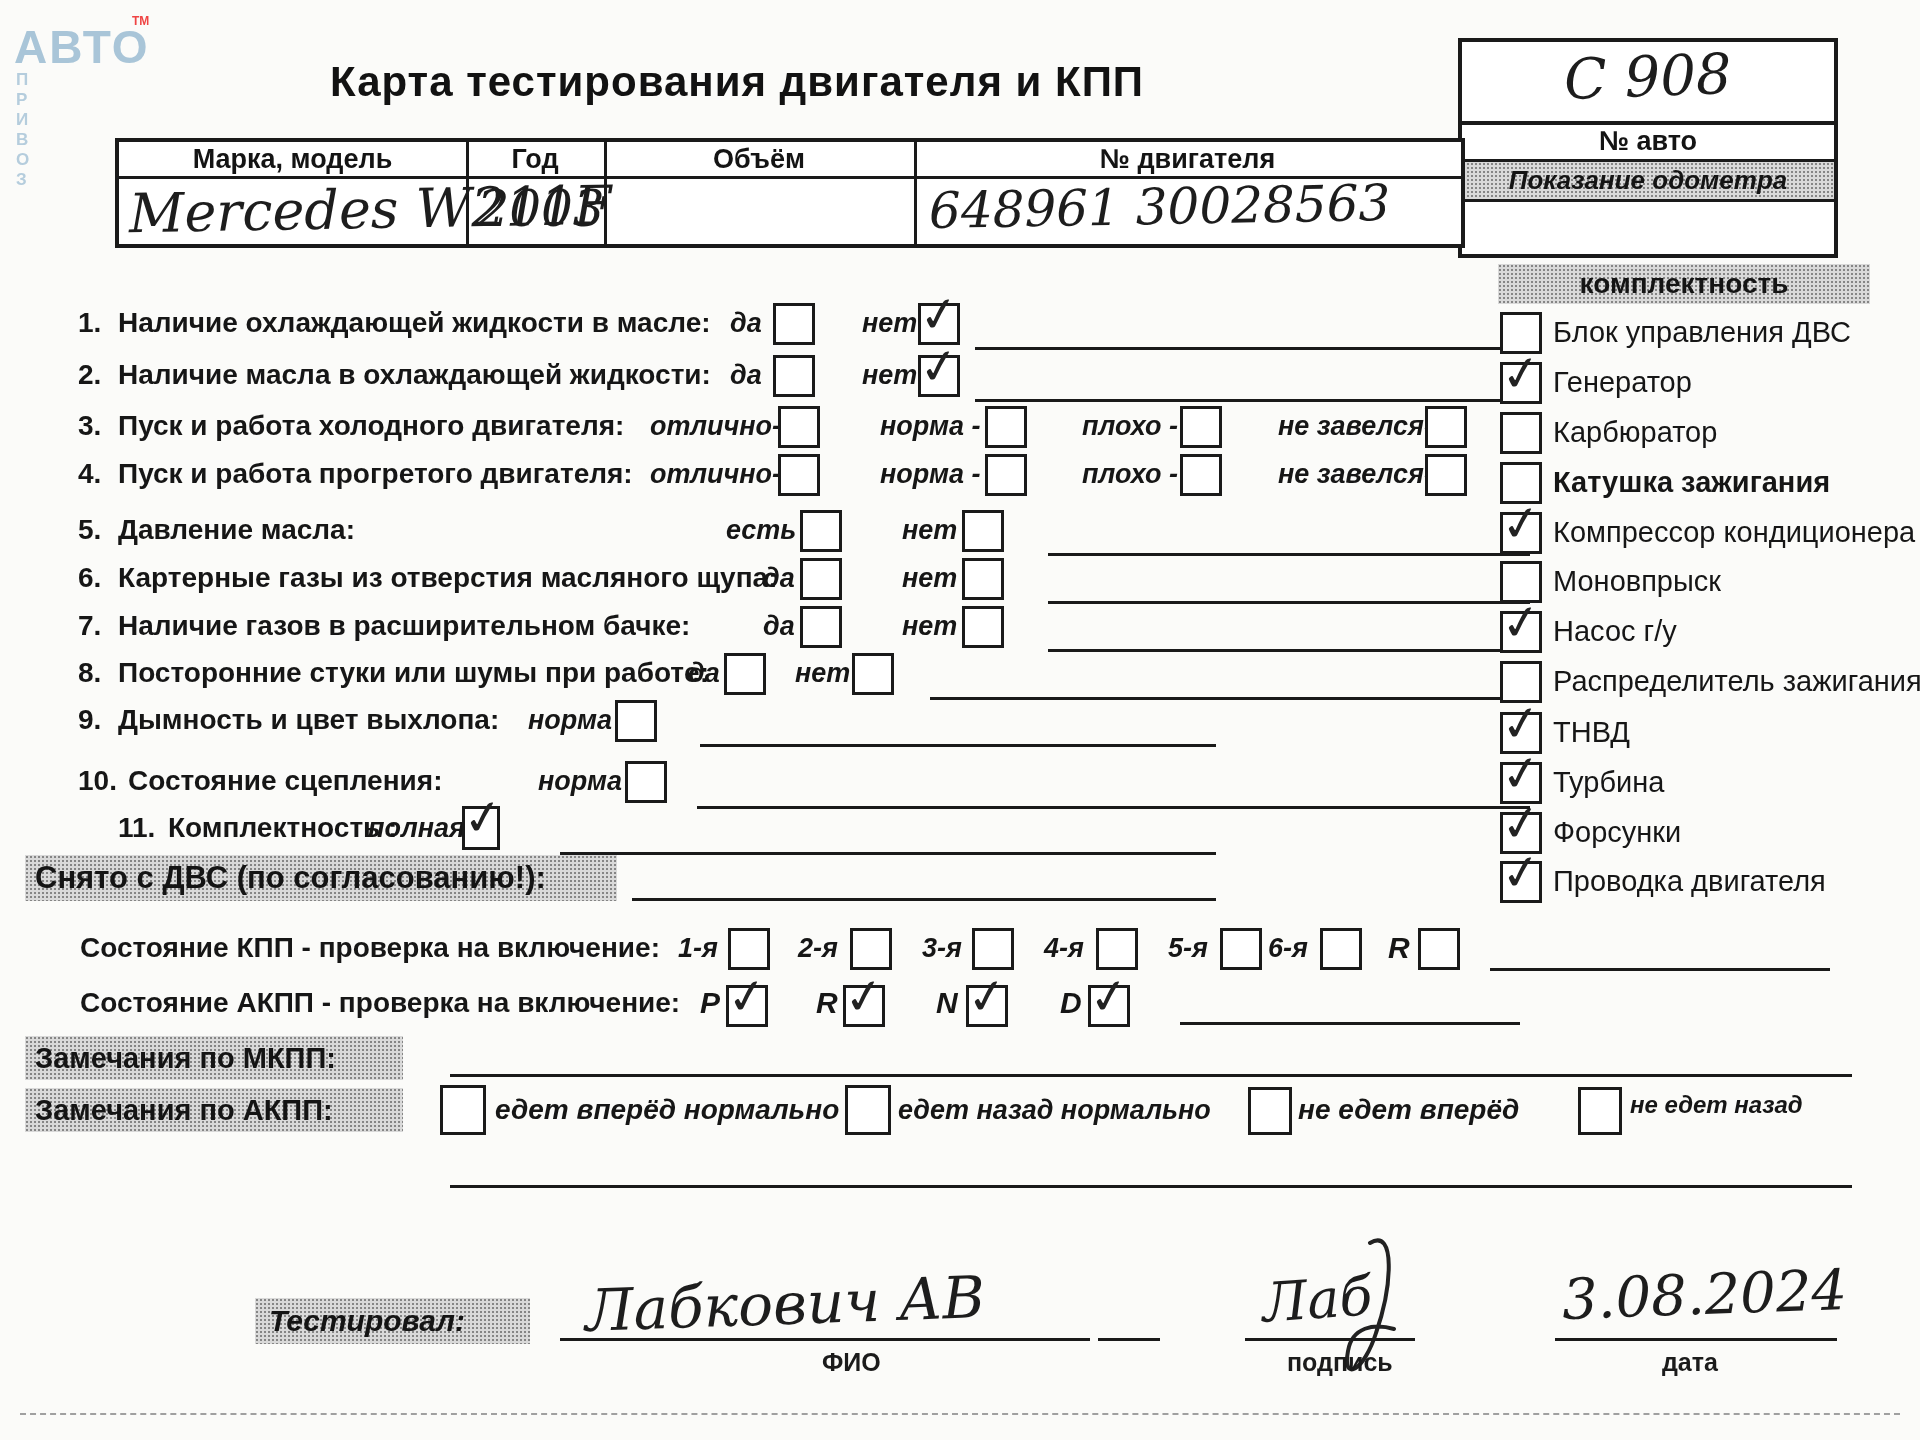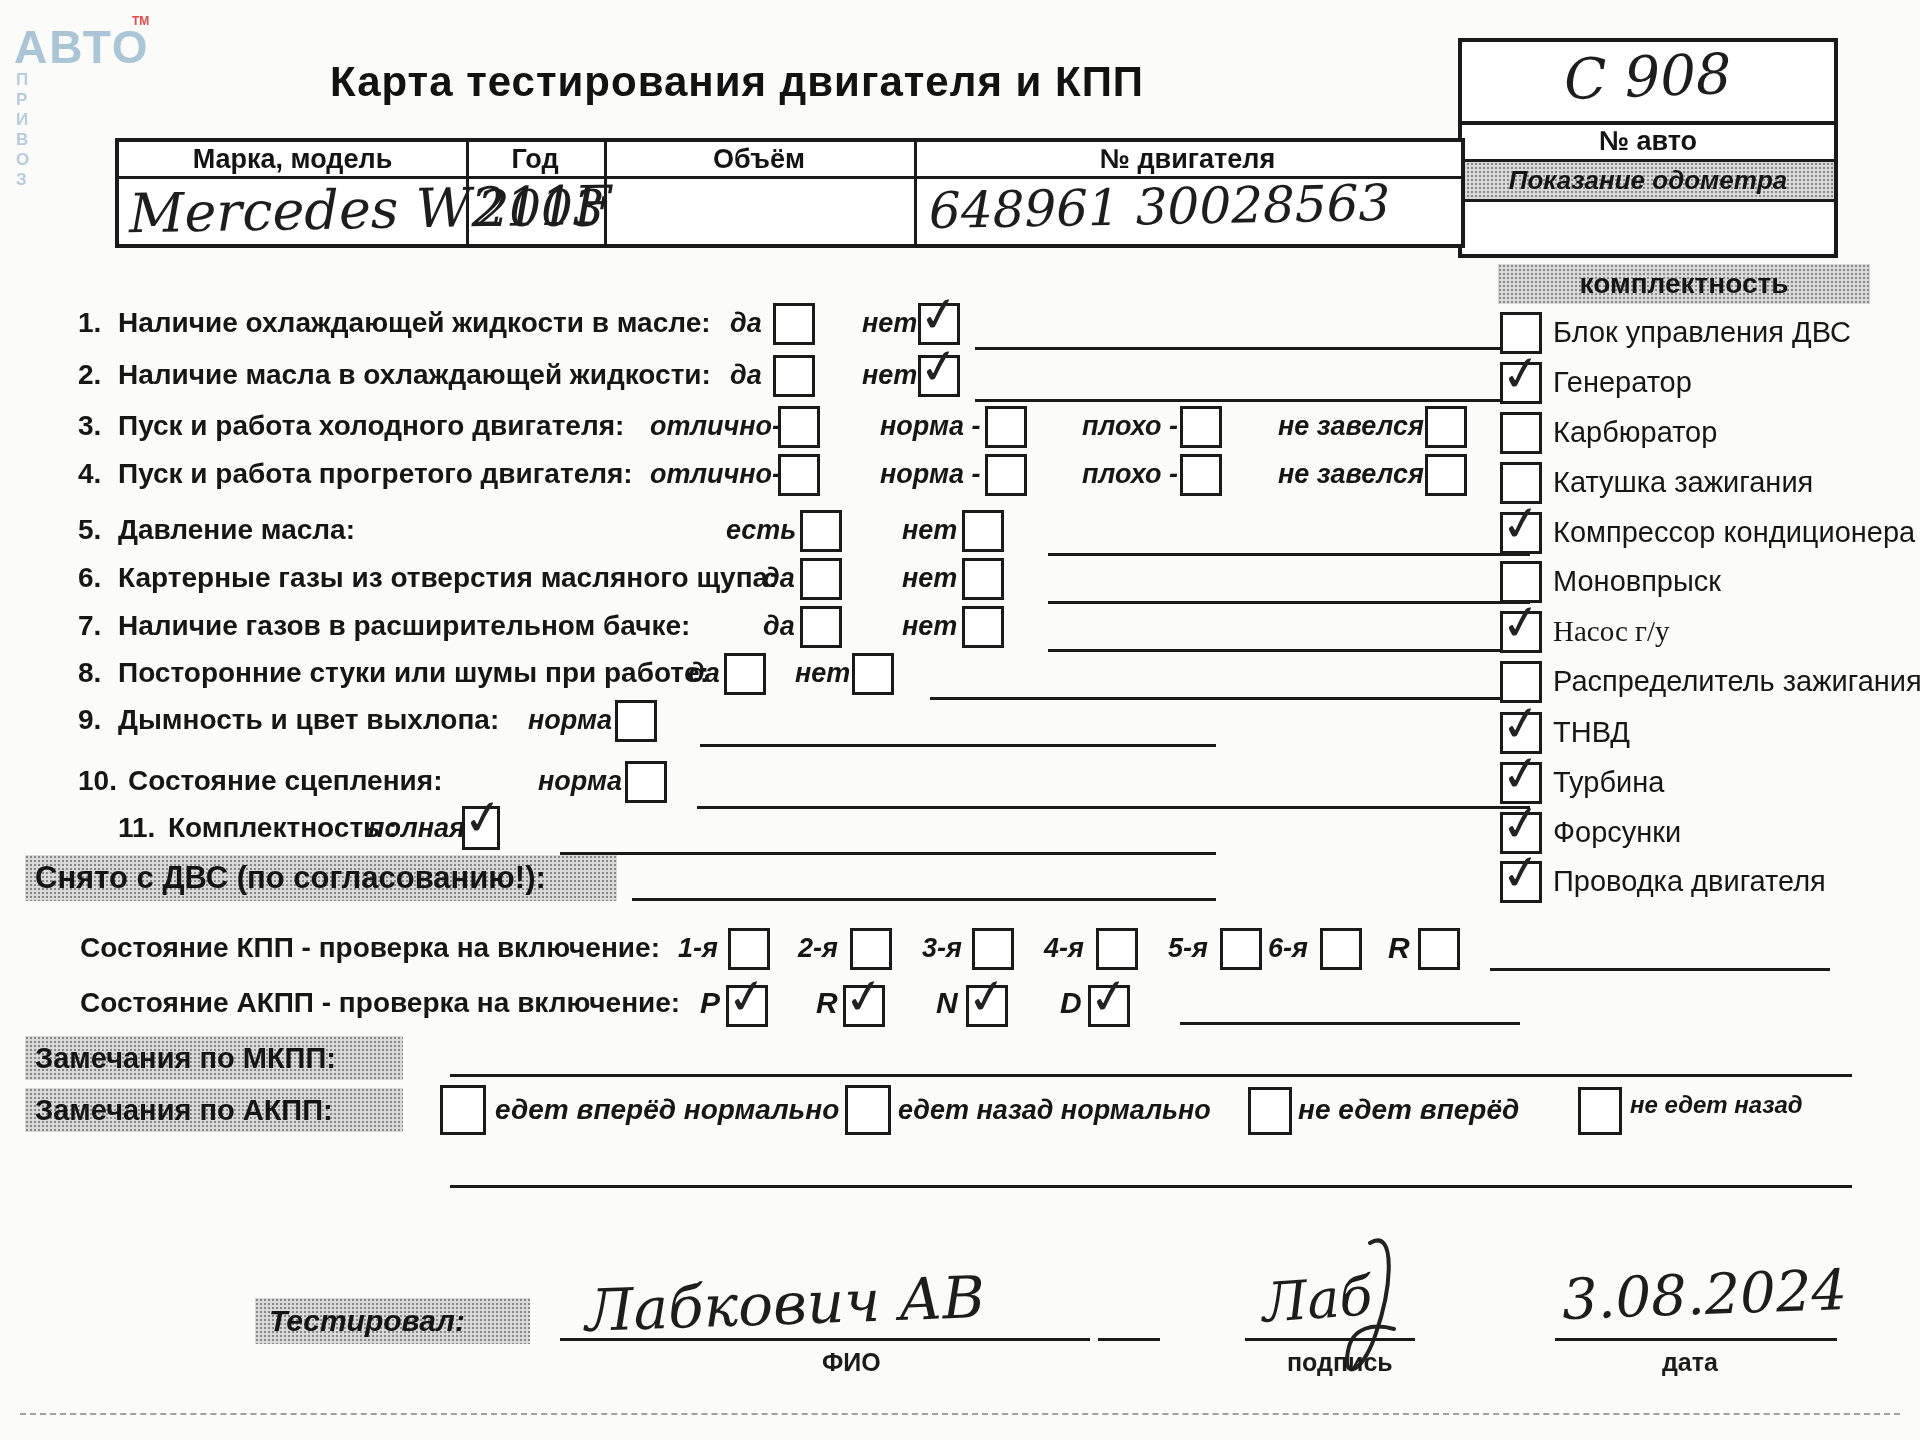--- a/index.html
+++ b/index.html
@@ -340,33 +340,33 @@
         <span class="mark">✓</span>
       </span>
     <span class="sb-lbl abs" style="left:1553px;top:362px;">Генератор</span>
     <span class="cb" style="left:1500px;top:412px;">
         <span class="mark"></span>
       </span>
     <span class="sb-lbl abs" style="left:1553px;top:412px;">Карбюратор</span>
     <span class="cb" style="left:1500px;top:462px;">
         <span class="mark"></span>
       </span>
-    <span class="sb-lbl abs" style="left:1553px;top:462px;">Катушка зажигания</span>
+    <span class="sb-lbl abs" style="left:1553px;top:462px;font-weight:bold;">Катушка зажигания</span>
     <span class="cb" style="left:1500px;top:512px;">
         <span class="mark">✓</span>
       </span>
     <span class="sb-lbl abs" style="left:1553px;top:512px;">Компрессор кондиционера</span>
     <span class="cb" style="left:1500px;top:561px;">
         <span class="mark"></span>
       </span>
     <span class="sb-lbl abs" style="left:1553px;top:561px;">Моновпрыск</span>
     <span class="cb" style="left:1500px;top:611px;">
         <span class="mark">✓</span>
       </span>
-    <span class="sb-lbl abs" style="left:1553px;top:611px;font-family:Liberation Serif, serif;">Насос г/у</span>
+    <span class="sb-lbl abs" style="left:1553px;top:611px;">Насос г/у</span>
     <span class="cb" style="left:1500px;top:661px;">
         <span class="mark"></span>
       </span>
     <span class="sb-lbl abs" style="left:1553px;top:661px;">Распределитель зажигания</span>
     <span class="cb" style="left:1500px;top:712px;">
         <span class="mark">✓</span>
       </span>
     <span class="sb-lbl abs" style="left:1553px;top:712px;">ТНВД</span>
     <span class="cb" style="left:1500px;top:762px;">
         <span class="mark">✓</span>

